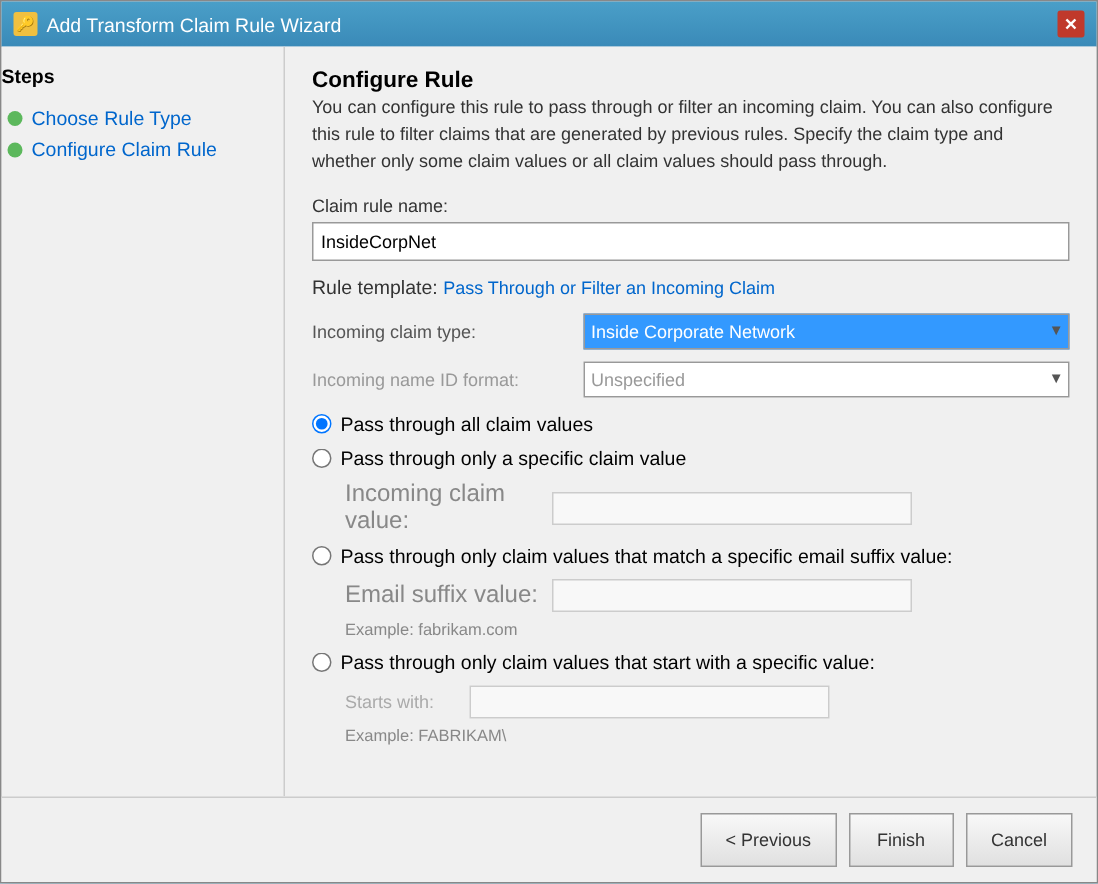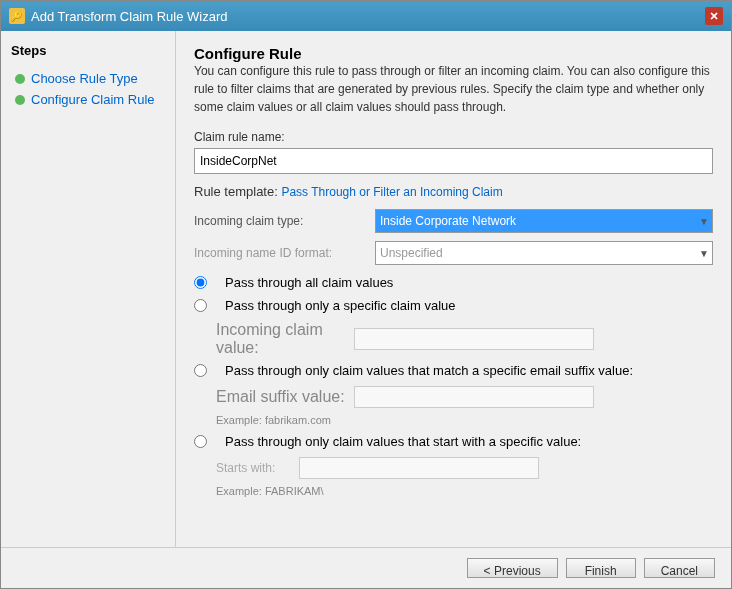--- a/index.html
+++ b/index.html
@@ -75,24 +75,24 @@
       font-weight: bold;
     }
 
     .content-area {
       display: flex;
       flex: 1;
       overflow: hidden;
     }
 
     .sidebar {
-      width: 175px;
+      width: 189px;
       background: #f0f0f0;
       border-right: 1px solid #ccc;
-      padding: 12px 10px;
+      padding: 12px 0;
       flex-shrink: 0;
     }
 
     .sidebar-title {
       font-weight: bold;
       font-size: 13px;
       margin-bottom: 10px;
     }
 
     .sidebar-item {
@@ -195,21 +195,21 @@
       background: #f5f5f5;
     }
 
     .radio-group {
       margin: 10px 0;
     }
 
     .radio-item {
       display: flex;
       align-items: center;
-      gap: 18px;
+      gap: 6px;
       margin-bottom: 8px;
       font-size: 12px;
     }
 
     .radio-item input[type="radio"] {
       margin: 0;
     }
 
     .sub-form {
       margin-left: 22px;
@@ -262,21 +262,21 @@
       flex-shrink: 0;
     }
 
     .btn {
       padding: 5px 16px;
       font-size: 12px;
       border: 1px solid #999;
       background: linear-gradient(to bottom, #f8f8f8, #e0e0e0);
       cursor: pointer;
       min-width: 70px;
-      height: 20px;
+      height: 36px;
       color: #333;
     }
 
     .select-wrapper {
       position: relative;
       flex: 1;
     }
 
     .select-wrapper select {
       width: 100%;

